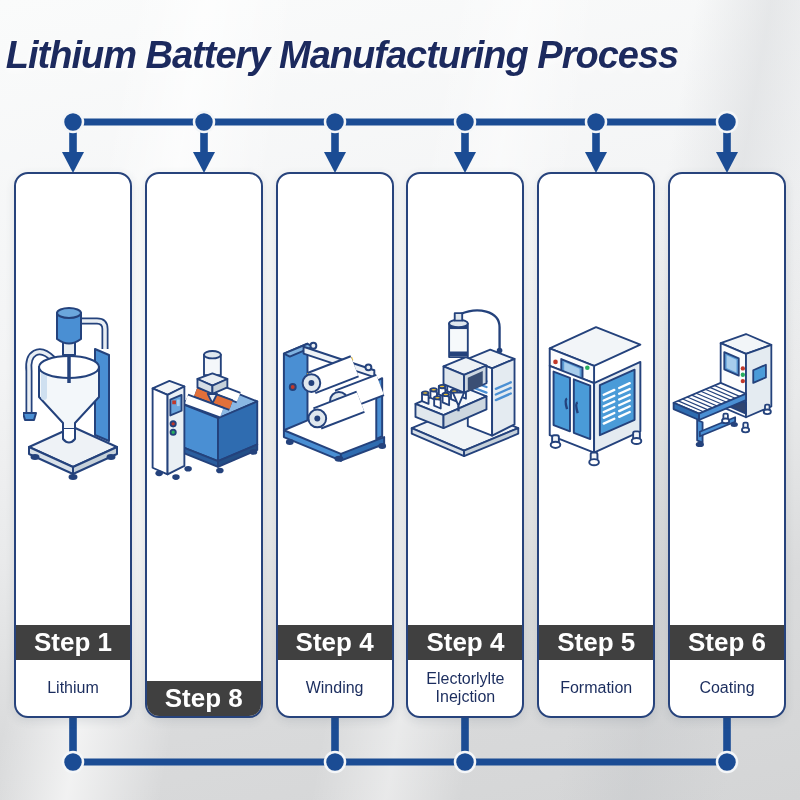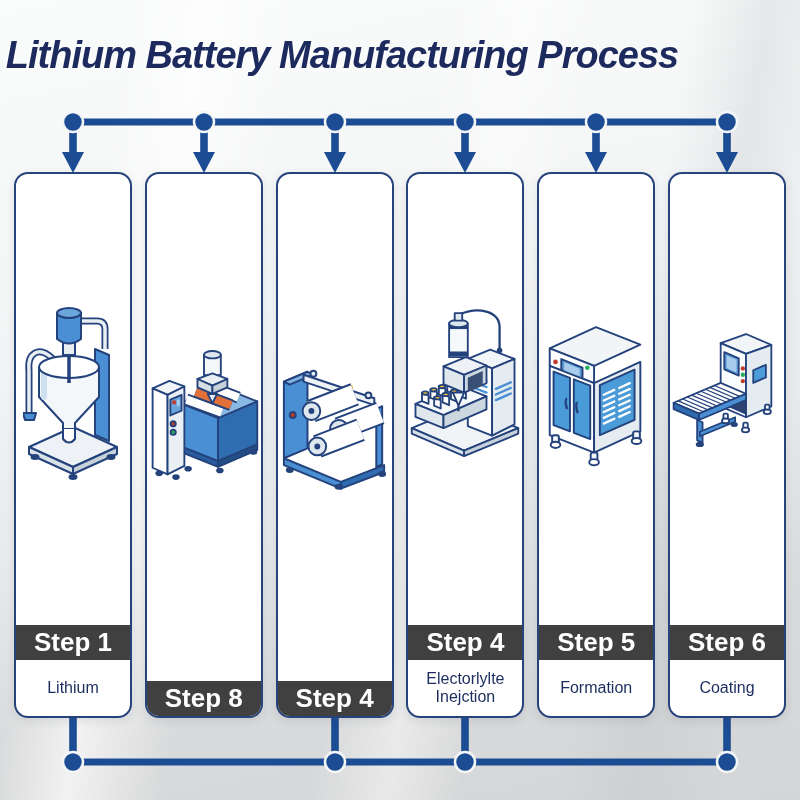--- a/index.html
+++ b/index.html
@@ -244,20 +244,21 @@
           <polygon class="mk" points="6,120 64,144 64,151 6,127" fill="#4a8fd3"></polygon>
           <polygon class="mk" points="64,144 108,127 108,134 64,151" fill="#2f6cb0"></polygon>
           <ellipse cx="12" cy="132" rx="4" ry="3" fill="#24427c"></ellipse>
           <ellipse cx="62" cy="149" rx="4.5" ry="3" fill="#24427c"></ellipse>
           <ellipse cx="106" cy="136" rx="4" ry="3" fill="#24427c"></ellipse>
         </svg>
       </div>
       <div class="band">
         <span>Step 4</span>
       </div>
+      <div class="step-name">Winding</div>
     </div>
 
     <div class="card">
       <div class="machine">
         <svg width="120" height="170" viewBox="0 0 122 172">
 
           <polygon class="mk" points="4,130 62,106 118,130 60,154" fill="#f0f4f7"></polygon>
           <polygon class="mk" points="4,130 60,154 60,160 4,136" fill="#d9e1e9"></polygon>
           <polygon class="mk" points="118,130 60,154 60,160 118,136" fill="#c6d1da"></polygon>
 

